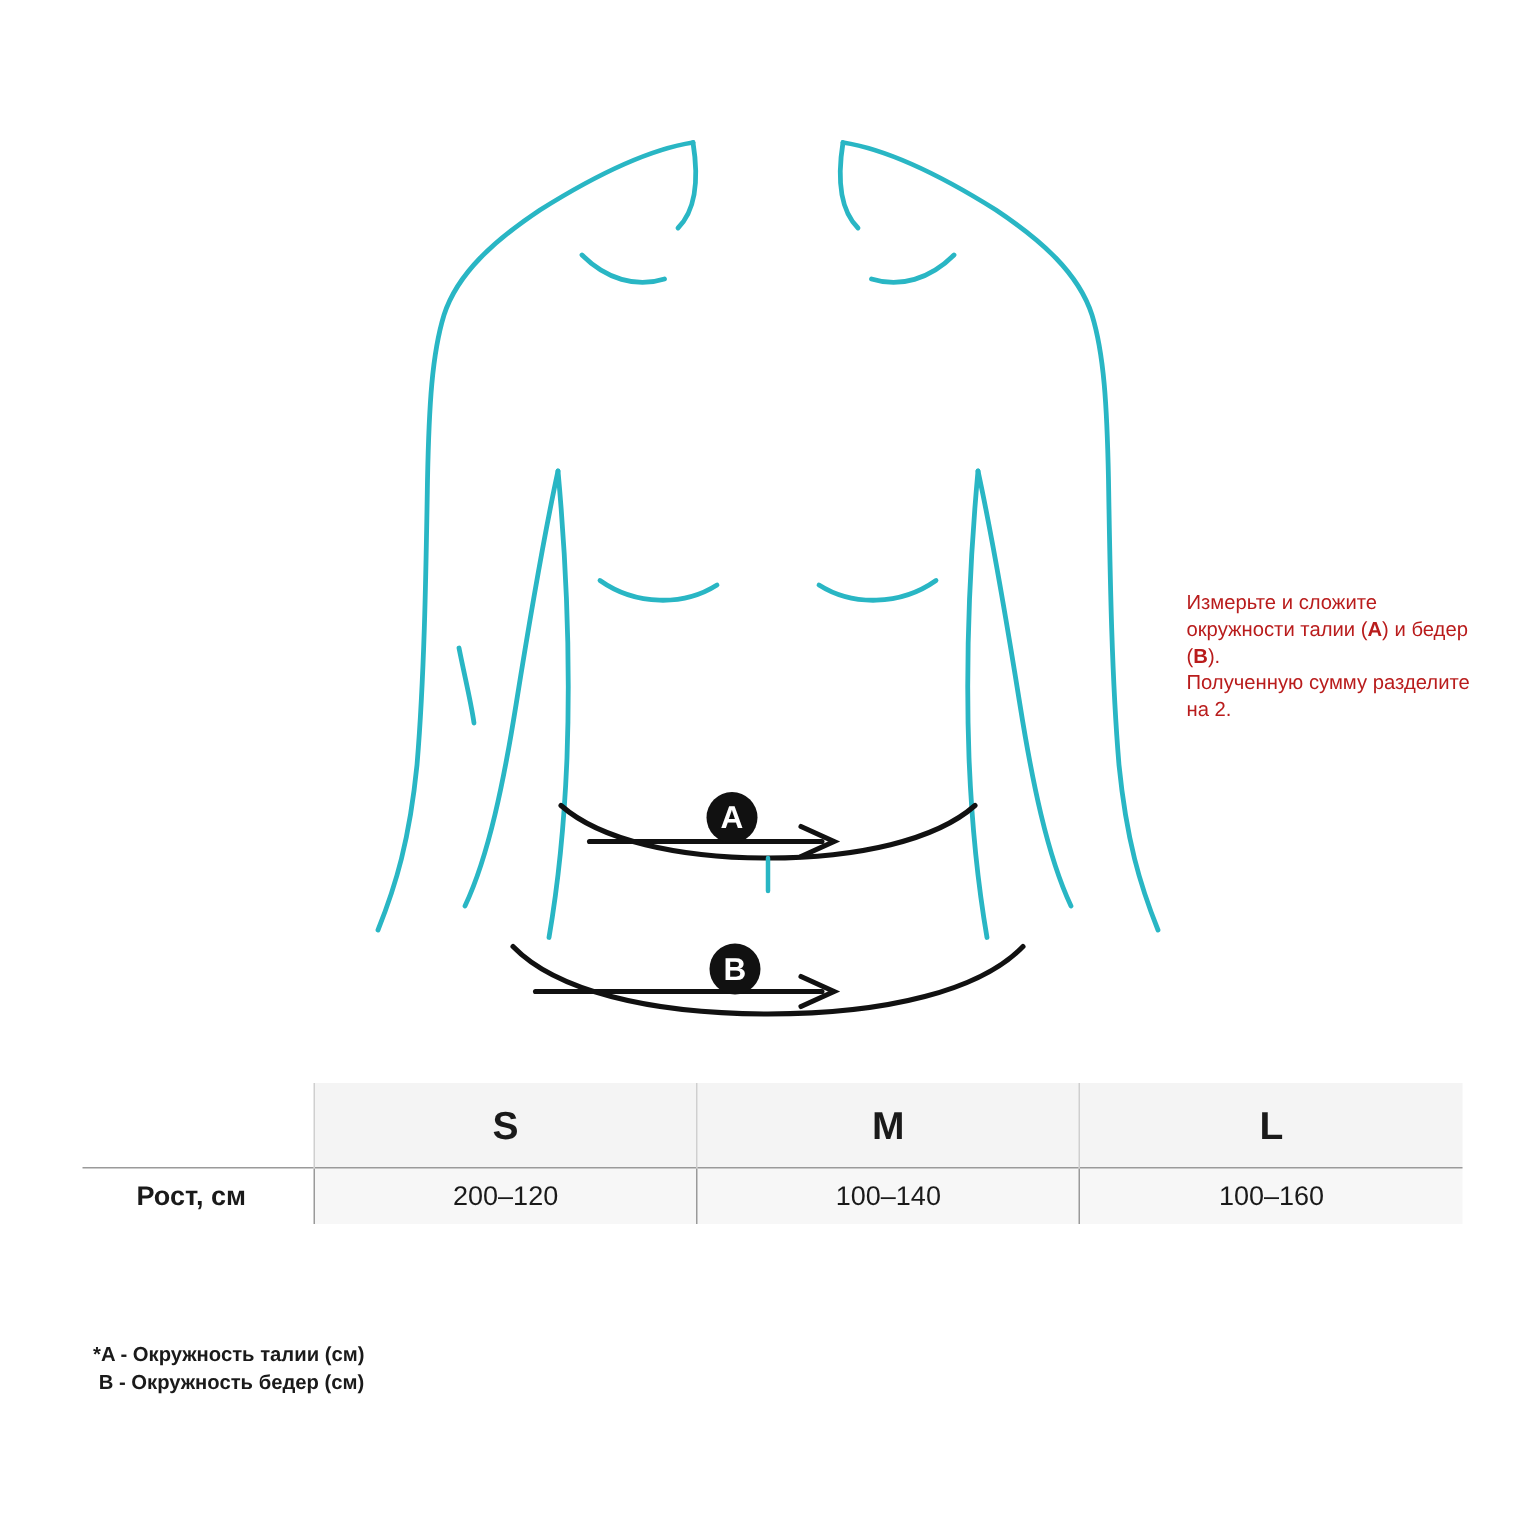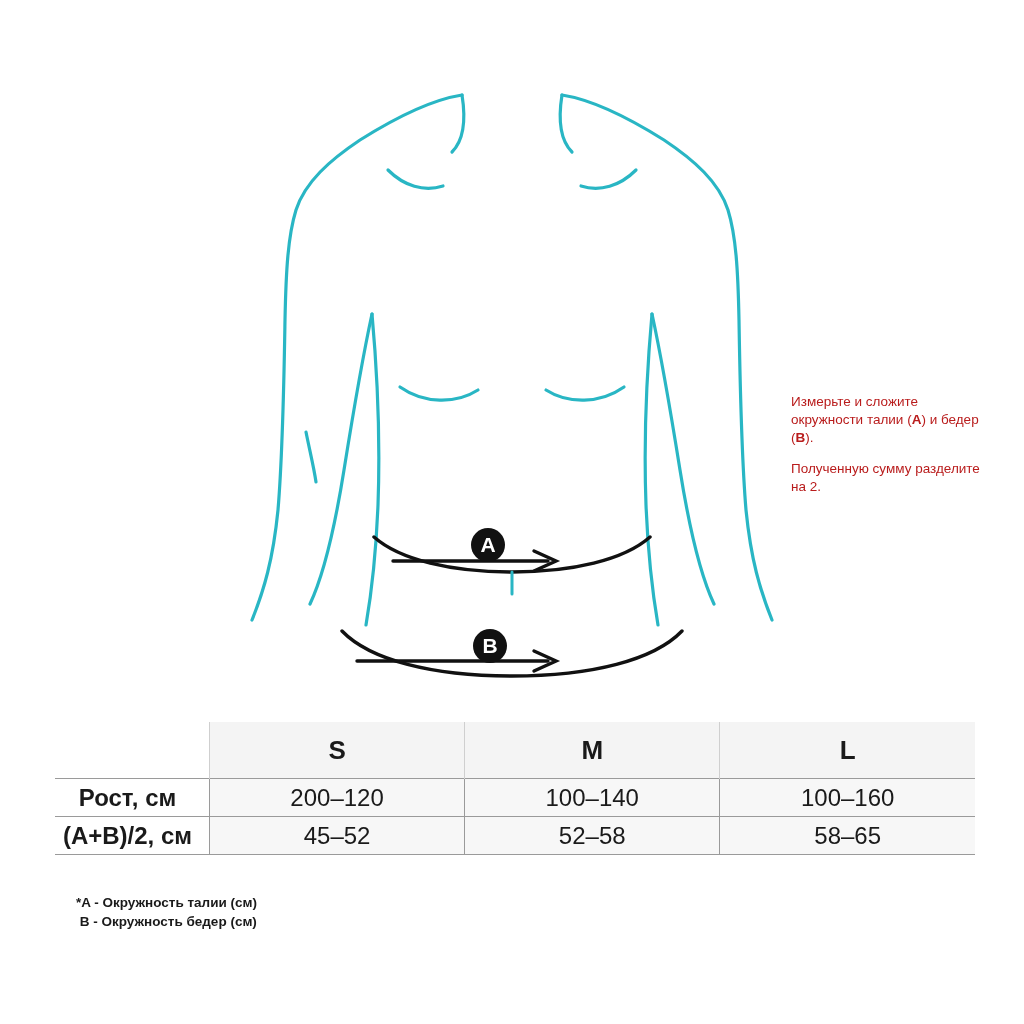--- a/index.html
+++ b/index.html
@@ -30,21 +30,20 @@
     top: 393px;
     width: 200px;
     font-size: 13.5px;
     line-height: 1.32;
     color: #b91c1c;
   }
   .instructions p {
     margin: 0;
   }
   .instructions p + p {
-    margin-top: 14px;
   }
   .instructions b {
     font-weight: bold;
   }
 
   
   .size-table {
     position: absolute;
     left: 55px;
     top: 722px;
@@ -72,21 +71,21 @@
     width: 145px;
     text-align: right;
     padding-right: 9px;
     font-size: 16.5px;
     font-weight: bold;
     vertical-align: middle;
     background: #ffffff;
   }
   .size-table tr.data-row td {
     height: 37px;
-    font-size: 24px;
+    font-size: 18px;
     text-align: center;
     vertical-align: middle;
     background: #f7f7f7;
   }
   .size-table tr.data-row td.rowlabel {
     background: #ffffff;
   }
   .cellcol {
     border-left: 1px solid #9a9a9a;
   }
@@ -95,21 +94,21 @@
   }
   .size-table tr.last-row {
     border-bottom: 1px solid #9a9a9a;
   }
   .size-table tr.head-row td.cellcol {
     border-left: 1px solid #cfcfcf;
   }
 
   .footnote {
     position: absolute;
-    left: 76px;
+    left: 62px;
     top: 893px;
     font-size: 13.5px;
     font-weight: bold;
     line-height: 1.42;
     color: #1a1a1a;
   }
   .footnote div { white-space: pre; }
 </style>
 </head>
 <body>
@@ -184,25 +183,19 @@
       <td class="cellcol">S</td>
       <td class="cellcol">M</td>
       <td class="cellcol">L</td>
     </tr>
     <tr class="data-row">
       <td class="rowlabel">Рост, см</td>
       <td class="cellcol">200–120</td>
       <td class="cellcol">100–140</td>
       <td class="cellcol">100–160</td>
     </tr>
-    <tr class="data-row last-row">
-      <td class="rowlabel">(A+B)/2, см</td>
-      <td class="cellcol">45–52</td>
-      <td class="cellcol">52–58</td>
-      <td class="cellcol">58–65</td>
-    </tr>
   </tbody>
 </table>
 
 <div class="footnote">
   <div>*A - Окружность талии (см)</div>
   <div> B - Окружность бедер (см)</div>
 </div>
 
 </body></html>

